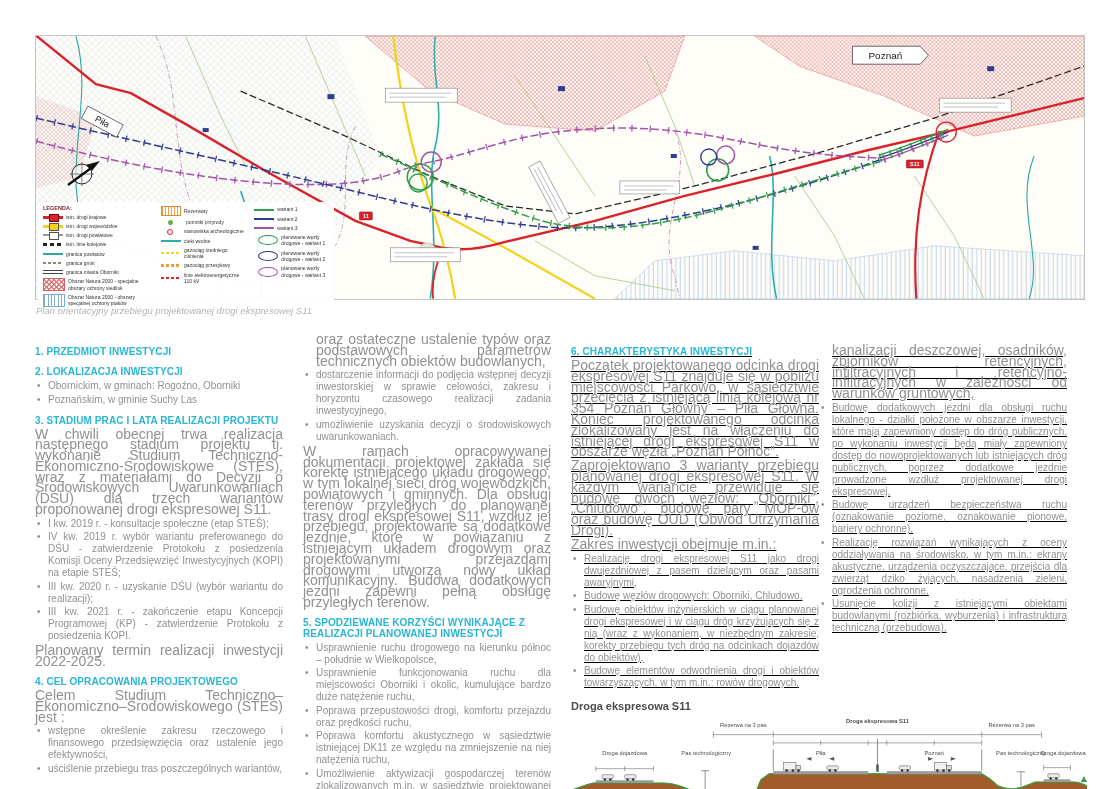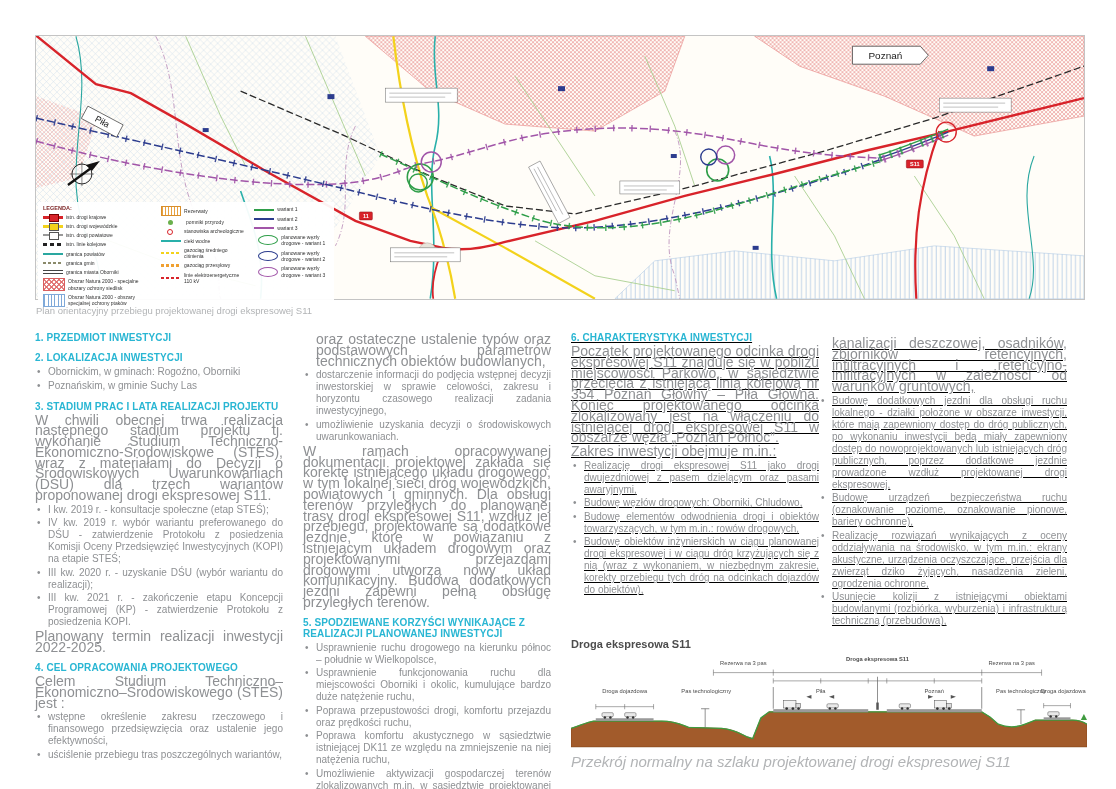--- a/index.html
+++ b/index.html
@@ -1,21 +1,21 @@
 <!DOCTYPE html>
 <html><head>
 <meta charset="utf-8">
 <style>
   html,body{margin:0;padding:0;background:#ffffff;}
   .sheet{position:relative;width:1116px;height:789px;background:#fff;overflow:hidden;
          font-family:"Liberation Sans", sans-serif;}
   
   .map-wrap{position:absolute;left:35px;top:35px;width:1050px;height:265px;border:1px solid #c4c4c4;box-sizing:border-box;background:#fffdf8;}
   .map-wrap svg{display:block;}
-  .map-caption{position:absolute;left:36px;top:305px;font-size:9.5px;color:#b2b4b6;}
+  .map-caption{position:absolute;left:36px;top:305px;font-size:9.5px;font-style:italic;color:#b2b4b6;}
   
   .legend{position:absolute;left:2px;top:166px;width:296px;background:rgba(255,255,255,.94);
           padding:3px 5px;box-sizing:border-box;display:flex;gap:7px;font-size:5px;color:#333;line-height:6.4px;}
   .lcol{display:flex;flex-direction:column;}
   .lcol1{width:116px;} .lcol2{width:90px;} .lcol3{width:78px;}
   .ltitle{font-weight:bold;color:#7a1f1f;font-size:5.5px;margin-bottom:1px;}
   .lrow{display:flex;align-items:center;gap:3px;margin:1.4px 0;}
   .lsw{flex:0 0 20px;width:20px;}
   .ltxt{flex:1;}
   .sw-roadk{height:3px;background:#d8232a;position:relative;}
@@ -44,21 +44,21 @@
   .sw-w3{height:2.2px;background:#a155a8;}
   .sw-c1,.sw-c2,.sw-c3{width:10px;height:10px;border-radius:50%;box-sizing:border-box;margin-left:4px;}
   .sw-c1{border:1.6px solid #2f9e49;} .sw-c2{border:1.6px solid #2c3c8e;} .sw-c3{border:1.6px solid #a155a8;}
   
   .content{position:absolute;left:35px;top:332px;width:1052px;display:flex;gap:20px;}
   .tcol{width:248px;}
   .right-half{width:516px;}
   .cols34{display:flex;text-decoration:underline;}
   .cols34 .tcol{width:248px;}
   h3.sec{color:#29b6d3;font-size:10px;font-weight:bold;margin:9px 0 3px 0;letter-spacing:.1px;}
-  h3.sec.first{margin-top:0;}
+  h3.sec.first{margin-top:14px;}
   p.bodytxt{color:#8e9093;font-size:14px;line-height:10.8px;text-align:justify;margin:0 0 3px 0;}
   p.contpar{padding-left:13px;}
   ul.blist{list-style:none;margin:0 0 3px 0;padding:0;}
   ul.blist li{position:relative;padding-left:13px;color:#8e9093;font-size:10px;line-height:12px;text-align:justify;margin:1.5px 0;}
   ul.blist li::before{content:"\2022";position:absolute;left:2px;color:#8e9093;}
   
   .diagram{margin-top:8px;}
   .diagram-title{font-size:11px;font-weight:bold;color:#4c4c4c;margin:0 0 1px 0;}
   .diagram svg{display:block;width:516px;height:100px;}
   .diagram-caption{font-size:15px;font-style:italic;color:#b2b4b6;margin-top:2px;}
@@ -361,30 +361,31 @@
         <li>Poprawa komfortu akustycznego w sąsiedztwie istniejącej DK11 ze względu na zmniejszenie na niej natężenia ruchu,</li>
         <li>Umożliwienie aktywizacji gospodarczej terenów zlokalizowanych m.in. w sąsiedztwie projektowanej drogi ekspresowej S11.</li>
       </ul>
     </div>
 
     <div class="right-half">
       <div class="cols34">
         <div class="tcol">
           <h3 class="sec first">6. CHARAKTERYSTYKA INWESTYCJI</h3>
           <p class="bodytxt">Początek projektowanego odcinka drogi ekspresowej S11 znajduje się w pobliżu miejscowości Parkowo, w sąsiedztwie przecięcia z istniejącą linią kolejową nr 354 Poznań Główny – Piła Główna. Koniec projektowanego odcinka zlokalizowany jest na włączeniu do istniejącej drogi ekspresowej S11 w obszarze węzła „Poznań Północ”.</p>
+          <p class="bodytxt">Zaprojektowano 3 warianty przebiegu planowanej drogi ekspresowej S11. W każdym wariancie przewiduje się budowę dwóch węzłów: „Oborniki”, „Chludowo”, budowę pary MOP-ów oraz budowę OUD (Obwód Utrzymania Drogi).</p>
           <p class="bodytxt">Zakres inwestycji obejmuje m.in.:</p>
           <ul class="blist">
             <li>Realizację drogi ekspresowej S11 jako drogi dwujezdniowej z pasem dzielącym oraz pasami awaryjnymi,</li>
             <li>Budowę węzłów drogowych: Oborniki, Chludowo,</li>
+            <li>Budowę obiektów inżynierskich w ciągu planowanej drogi ekspresowej i w ciągu dróg krzyżujących się z nią (wraz z wykonaniem, w niezbędnym zakresie, korekty przebiegu tych dróg na odcinkach dojazdów do obiektów),</li>
             <li>Budowę elementów odwodnienia drogi i obiektów towarzyszących, w tym m.in.: rowów drogowych,</li>
-            <li>Budowę obiektów inżynierskich w ciągu planowanej drogi ekspresowej i w ciągu dróg krzyżujących się z nią (wraz z wykonaniem, w niezbędnym zakresie, korekty przebiegu tych dróg na odcinkach dojazdów do obiektów),</li>
           </ul>
         </div>
         <div class="tcol">
-          <p class="bodytxt contpar" style="margin-top:6px">kanalizacji deszczowej, osadników, zbiorników retencyjnych, infiltracyjnych i retencyjno-infiltracyjnych w zależności od warunków gruntowych,</p>
+          <p class="bodytxt contpar" style="margin-top:13px">kanalizacji deszczowej, osadników, zbiorników retencyjnych, infiltracyjnych i retencyjno-infiltracyjnych w zależności od warunków gruntowych,</p>
           <ul class="blist">
             <li>Budowę dodatkowych jezdni dla obsługi ruchu lokalnego - działki położone w obszarze inwestycji, które mają zapewniony dostęp do dróg publicznych, po wykonaniu inwestycji będą miały zapewniony dostęp do nowoprojektowanych lub istniejących dróg publicznych, poprzez dodatkowe jezdnie prowadzone wzdłuż projektowanej drogi ekspresowej,</li>
             <li>Budowę urządzeń bezpieczeństwa ruchu (oznakowanie poziome, oznakowanie pionowe, bariery ochronne),</li>
             <li>Realizację rozwiązań wynikających z oceny oddziaływania na środowisko, w tym m.in.: ekrany akustyczne, urządzenia oczyszczające, przejścia dla zwierząt dziko żyjących, nasadzenia zieleni, ogrodzenia ochronne,</li>
             <li>Usunięcie kolizji z istniejącymi obiektami budowlanymi (rozbiórka, wyburzenia) i infrastrukturą techniczną (przebudowa),</li>
           </ul>
         </div>
       </div>
 
       <div class="diagram">

